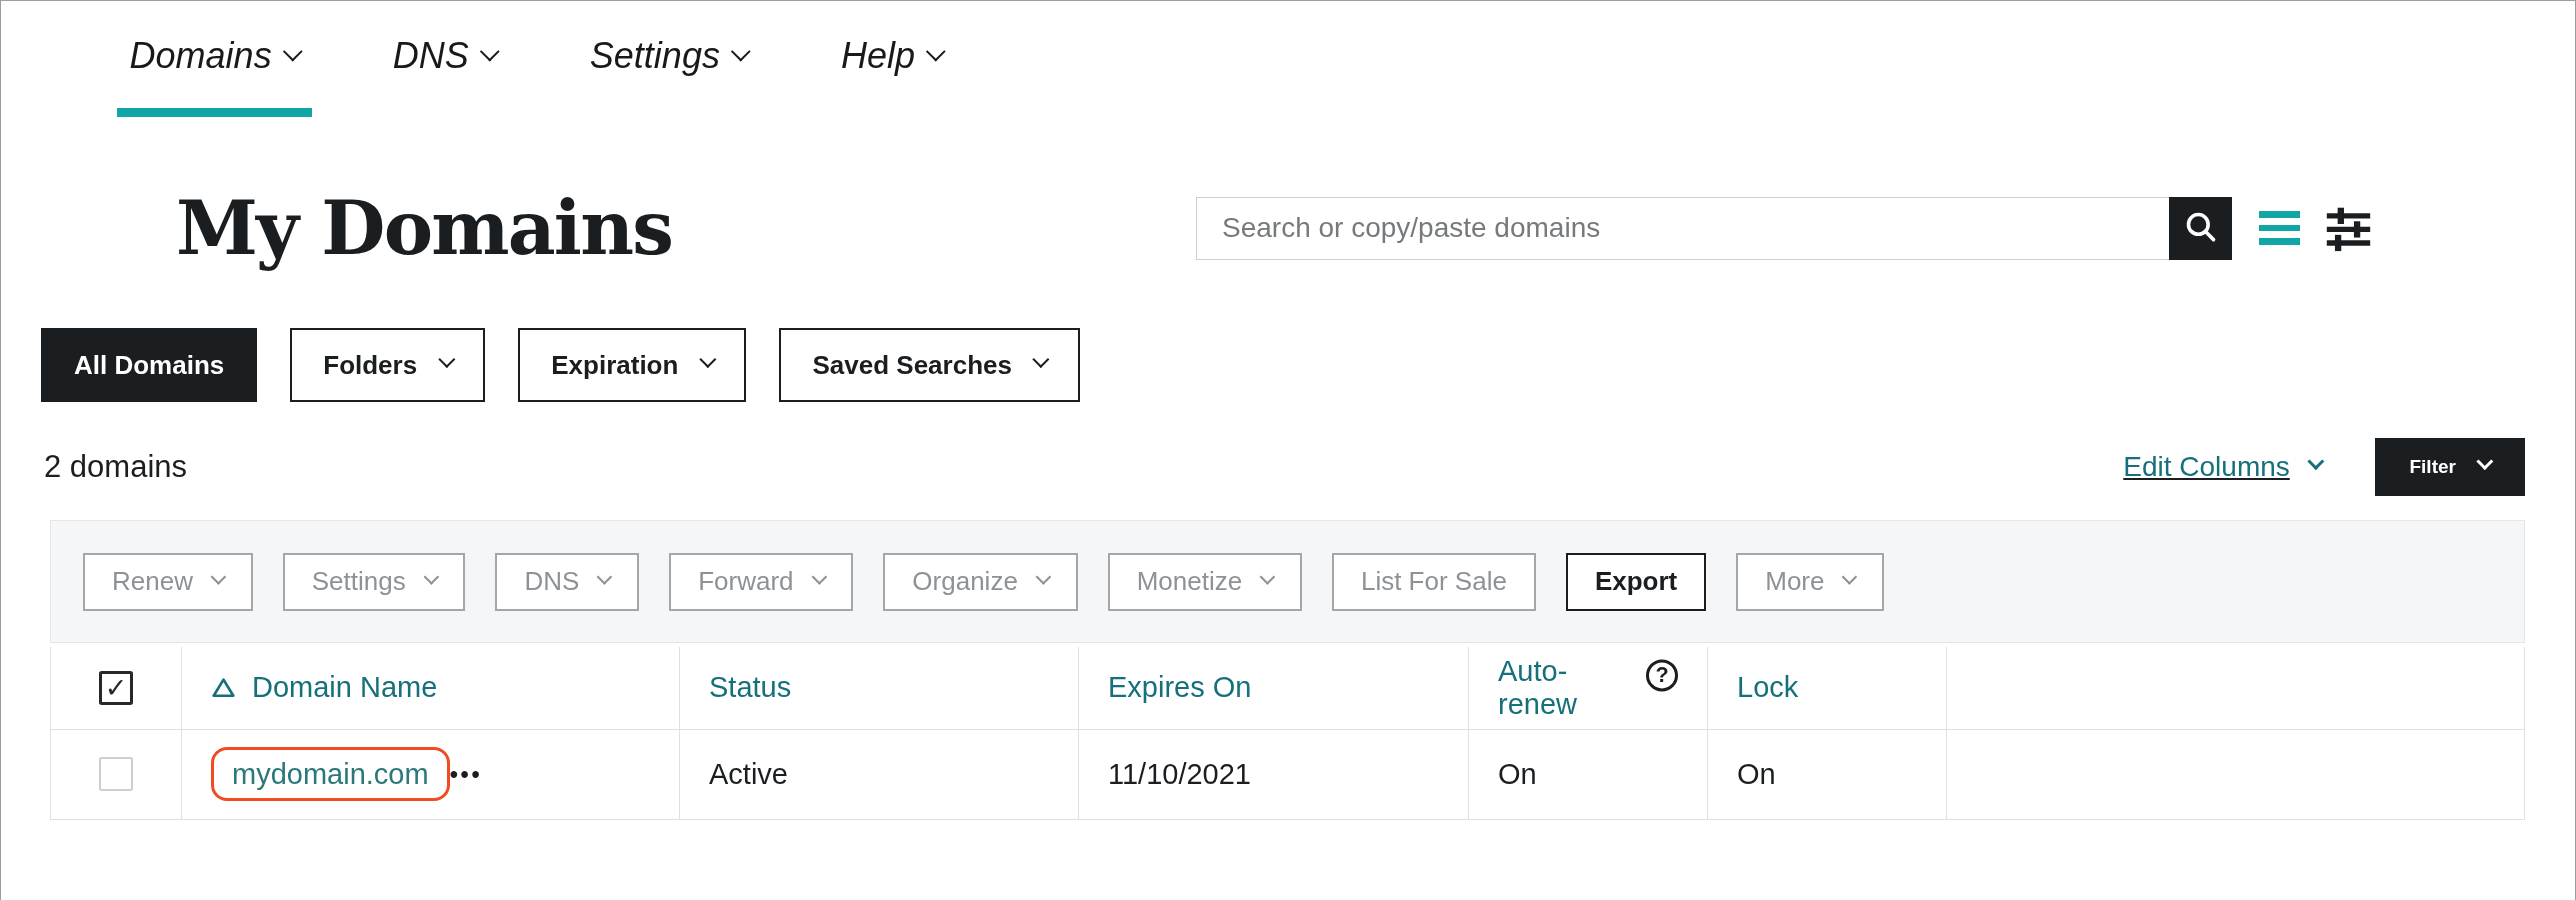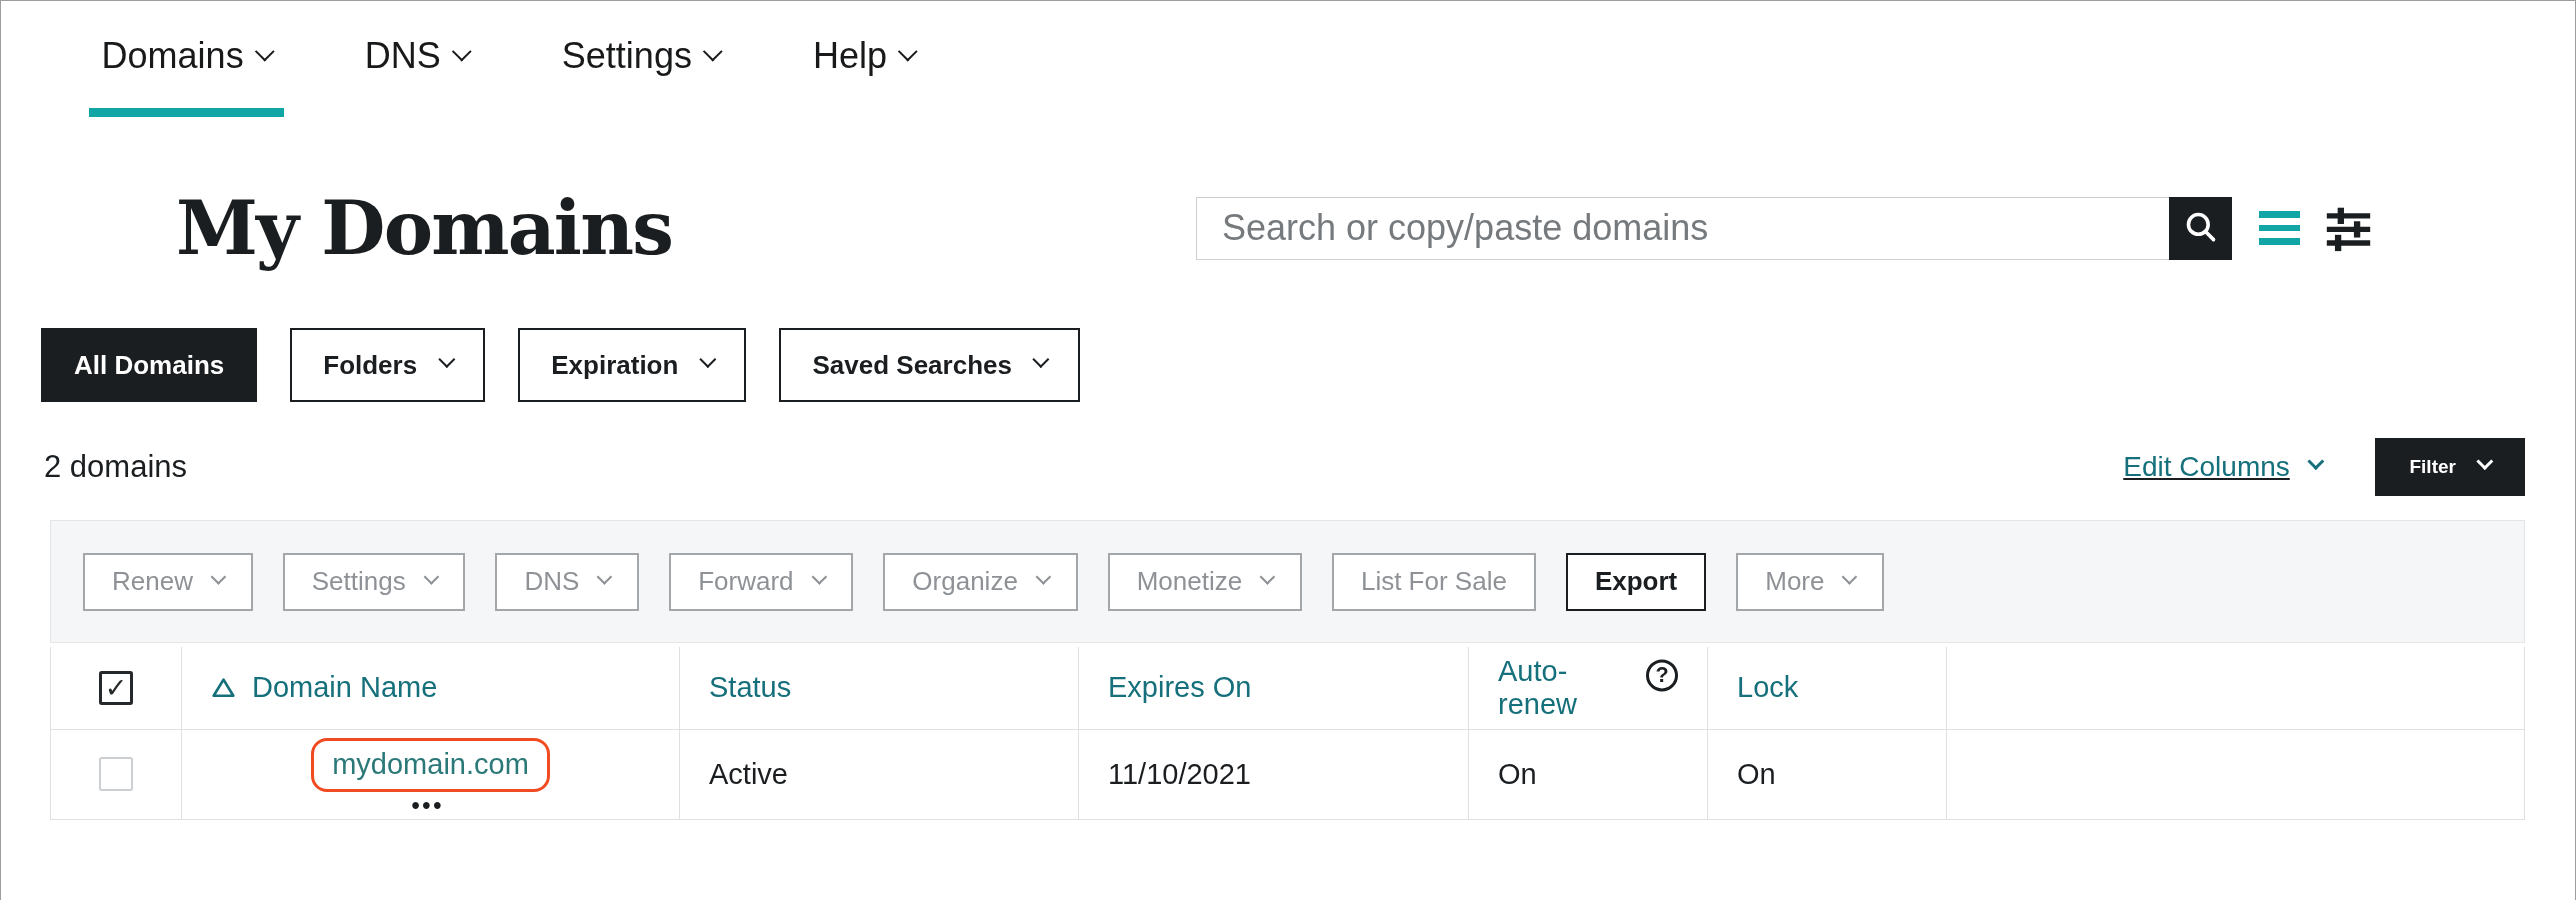--- a/index.html
+++ b/index.html
@@ -7,21 +7,21 @@
   body {
     width: 2576px; height: 901px;
     border: 1.8px solid #9d9d9d;
     background: #fff;
     font-family: "Liberation Sans", "DejaVu Sans", sans-serif;
     color: #1b1e20;
     overflow: hidden;
   }
 
   
-  .topnav { margin-top: 34px; padding-left: 88px; display: flex; align-items: flex-start; }
+  .topnav { margin-top: 34px; padding-left: 116px; display: flex; align-items: flex-start; font-style: italic; }
   .nav-item {
     display: inline-flex; align-items: center; gap: 14.4px;
     font-size: 36px; color: #18191a; cursor: pointer;
     padding: 0 12.6px 31px 12.6px; margin-right: 68px;
     border-bottom: 9px solid transparent;
   }
   .nav-item.active { border-bottom-color: #12a5a5; }
   .chev {
     width: 14.4px; height: 14.4px; flex: none;
     border-right: 3.6px solid currentColor; border-bottom: 3.6px solid currentColor;
@@ -34,21 +34,21 @@
     display: flex; align-items: center; justify-content: space-between;
     padding: 0 203px 0 175px; margin-top: 74px;
   }
   .page-title {
     font-family: "DejaVu Serif", "Liberation Serif", serif;
     font-weight: 700; font-size: 74px; letter-spacing: -1.8px; line-height: 1;
   }
   .search-group { display: flex; align-items: center; }
   .search-input {
     width: 973px; height: 63px; border: 1.8px solid #cdd0d2; border-right: none;
-    font-size: 36px; padding: 0 25px; color: #1b1e20; outline: none;
+    font-size: 28px; padding: 0 25px; color: #1b1e20; outline: none;
     font-family: "Liberation Sans", sans-serif;
   }
   .search-input::placeholder { color: #767a7d; }
   .search-btn {
     width: 63px; height: 63px; background: #1b1e20; border: none; cursor: pointer;
     display: flex; align-items: center; justify-content: center;
   }
   .view-icons { display: flex; align-items: center; gap: 25px; margin-left: 27px; }
   .list-icon { display: flex; flex-direction: column; gap: 7.2px; cursor: pointer; }
   .list-icon span { width: 41px; height: 6.3px; background: #12a5a5; }
@@ -127,21 +127,21 @@
   .checkbox.checked { border: 3.6px solid #26292b; color: #26292b; font-size: 27px; font-weight: 700; }
   .checkbox.unchecked { border: 2.7px solid #cbcfd2; color: transparent; }
 
   .q-icon {
     width: 32px; height: 32px; border: 3.1px solid #1b1e20; border-radius: 50%;
     display: inline-flex; align-items: center; justify-content: center;
     color: #1b1e20; font-size: 21.6px; font-weight: 700;
     transform: translateY(-12.6px); margin-left: 9px; flex: none;
   }
 
-  .domain-cell { justify-content: flex-end; flex-direction: column; }
+  .domain-cell { justify-content: flex-start; }
   .domain-link {
     color: #2b7878; font-size: 29px; cursor: pointer; text-decoration: none;
     border: 3.6px solid #f14b21; border-radius: 16px; padding: 7.2px 18px;
   }
   .ellipsis-btn {
     color: #1b1e20; font-size: 23.4px; letter-spacing: 2.7px; cursor: pointer;
     font-weight: 700; margin-right: 5.4px;
   }
 </style>
 </head>

